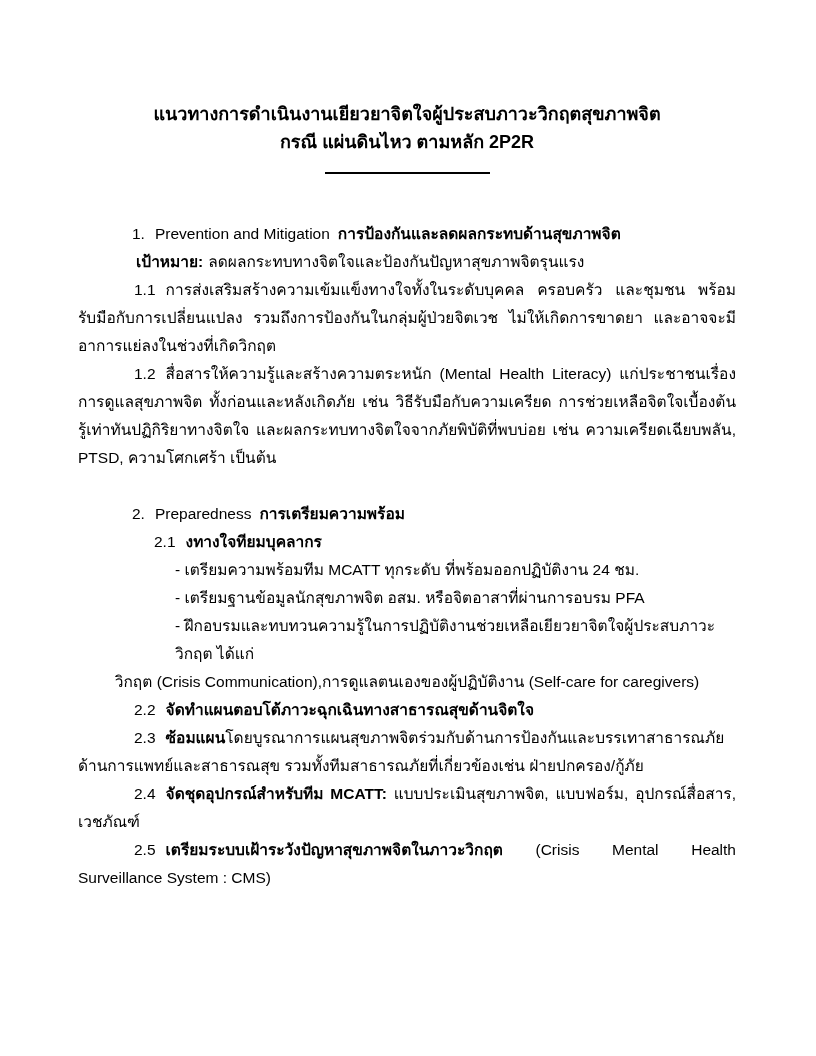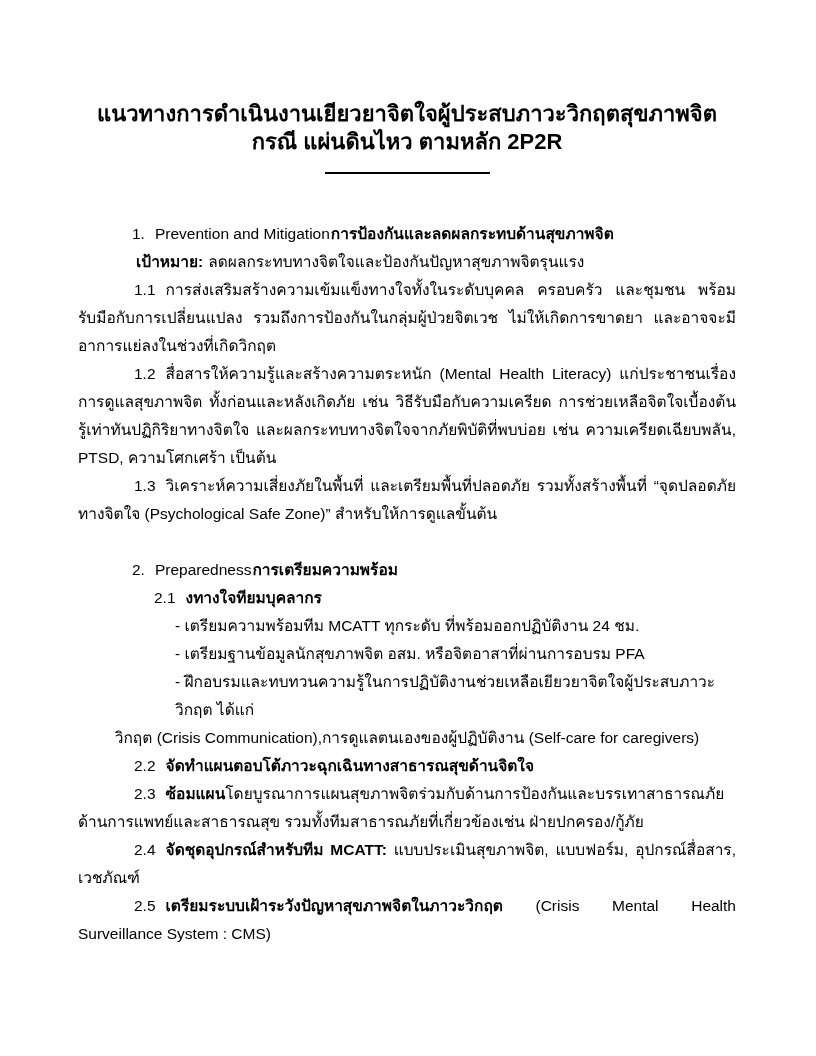--- a/index.html
+++ b/index.html
@@ -14,33 +14,33 @@
     margin: 0 auto;
     background: #ffffff;
     color: #000000;
     font-family: "Liberation Sans", "DejaVu Sans", sans-serif;
     font-size: 15.5px;
     line-height: 28px;
     box-sizing: border-box;
     padding: 100px 80px 40px 78px;
     overflow: hidden;
   }
-  .title-block { text-align: center; font-weight: bold; font-size: 22px; }
+  .title-block { text-align: center; font-weight: bold; font-size: 18px; }
   .title-line { margin: 0; }
   .divider {
     width: 165px;
     border: none;
     border-top: 2px solid #000;
     margin: 16px auto 0 auto;
   }
   p { margin: 0; }
   .sec-heading { text-indent: 54px; margin-top: 46px; }
   .sec-heading-2 { text-indent: 54px; margin-top: 28px; }
   .num { margin-right: 10px; }
-  .sec-en { margin-right: 1px; }
+  .sec-en { margin-right: 8px; }
   .goal { text-indent: 58px; }
   .goal b { margin-right: 5px; }
   .item { text-indent: 56px; text-align: justify; }
   .item-21 { text-indent: 76px; }
   .bullet { padding-left: 97px; }
   .bullet-cont-mid { padding-left: 105px; }
   .bullet-cont-end { padding-left: 0; text-align: center; }
   b { font-weight: bold; }
 </style>
 </head>
@@ -63,23 +63,20 @@
   </p>
 
   <p class="item">
     <span class="num">1.1</span><span>การส่งเสริมสร้างความเข้มแข็งทางใจทั้งในระดับบุคคล ครอบครัว และชุมชน พร้อมรับมือกับการเปลี่ยนแปลง รวมถึงการป้องกันในกลุ่มผู้ป่วยจิตเวช ไม่ให้เกิดการขาดยา และอาจจะมีอาการแย่ลงในช่วงที่เกิดวิกฤต</span>
   </p>
 
   <p class="item">
     <span class="num">1.2</span><span>สื่อสารให้ความรู้และสร้างความตระหนัก (Mental Health Literacy) แก่ประชาชนเรื่องการดูแลสุขภาพจิต ทั้งก่อนและหลังเกิดภัย เช่น วิธีรับมือกับความเครียด การช่วยเหลือจิตใจเบื้องต้น รู้เท่าทันปฏิกิริยาทางจิตใจ และผลกระทบทางจิตใจจากภัยพิบัติที่พบบ่อย เช่น ความเครียดเฉียบพลัน, PTSD, ความโศกเศร้า เป็นต้น</span>
   </p>
 
-  <p class="item">
-    <span class="num">1.3</span><span>วิเคราะห์ความเสี่ยงภัยในพื้นที่ และเตรียมพื้นที่ปลอดภัย รวมทั้งสร้างพื้นที่ “จุดปลอดภัยทางจิตใจ (Psychological Safe Zone)” สำหรับให้การดูแลขั้นต้น</span>
-  </p>
 
   <p class="sec-heading-2">
     <span class="num">2.</span><span class="sec-en">Preparedness</span><b>การเตรียมความพร้อม</b>
   </p>
 
 
   <p class="item item-21">
     <span class="num">2.1</span><b>งทางใจทียมบุคลากร</b>
   </p>
 

